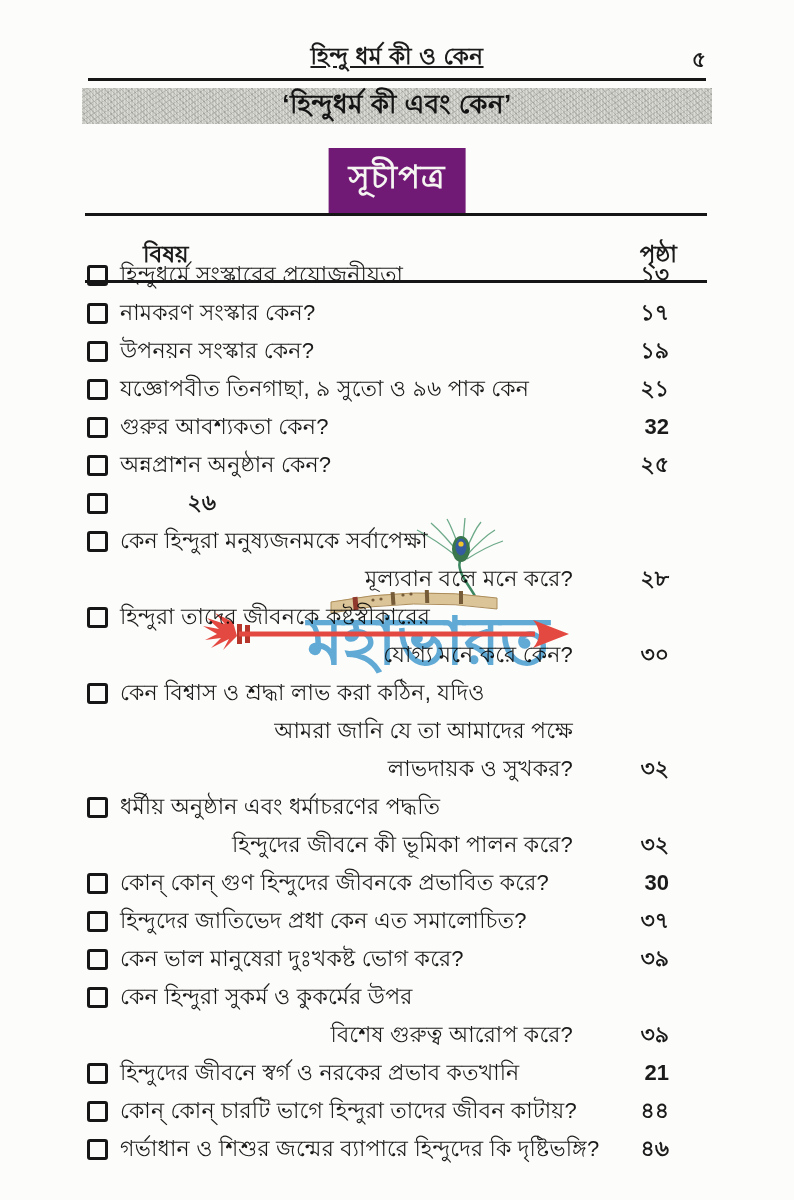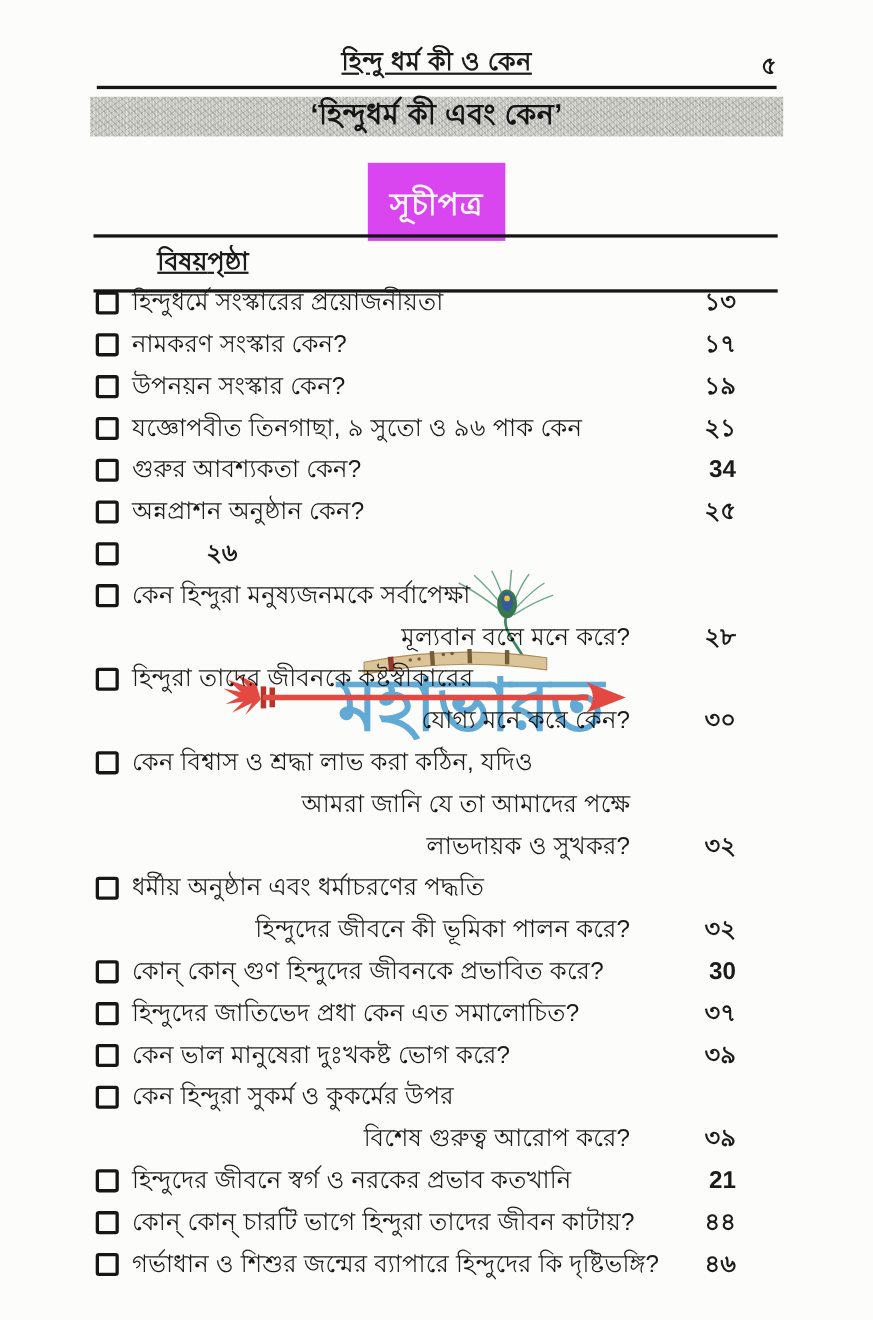--- a/index.html
+++ b/index.html
@@ -38,31 +38,30 @@
       repeating-linear-gradient(-33deg, rgba(70,70,64,.16) 0 1px, transparent 1px 5px),
       repeating-linear-gradient(90deg, rgba(255,255,255,.30) 0 1px, transparent 1px 3px);
     display:flex;align-items:center;justify-content:center;
   }
   .banner-title{
     font-size:26px;font-weight:bold;color:#141414;letter-spacing:.5px;
   }
   
   .section-title-box{
     position:absolute;top:148px;left:50%;transform:translateX(-50%);
-    background:#d946ef;color:#f5f5f2;
-    padding:16px 20px 8px;
-    font-size:28px;font-weight:bold;letter-spacing:1px;
+    background:#701a75;color:#f5f5f2;
+    padding:4px 20px 8px;
+    font-size:32px;font-weight:bold;letter-spacing:1px;
   }
   
   .toc-head{
     position:absolute;top:213px;left:85px;width:622px;
     border-top:3px solid #161616;border-bottom:3px solid #161616;
-    display:flex;justify-content:flex-start;align-items:center;
-    padding:3px 0 5px;
-    text-decoration:underline;
+    display:flex;justify-content:space-between;align-items:center;
+    padding:20px 0 5px;
   }
   .toc-head .subject{margin-left:58px;font-size:23px;font-weight:bold;}
   .toc-head .pagecol{margin-right:30px;font-size:23px;font-weight:bold;}
   
   .toc-list{
     position:absolute;top:256px;left:85px;width:622px;
   }
   .toc-row{display:flex;align-items:flex-start;}
   .bullet{
     flex:none;width:15px;height:15px;
@@ -134,21 +133,21 @@
       <div class="lines">
           <div class="toc-line">যজ্ঞোপবীত তিনগাছা, ৯ সুতো ও ৯৬ পাক কেন</div>
         </div>
       <div class="pagenum">২১</div>
     </div>
       <div class="toc-row">
       <span class="bullet"></span>
       <div class="lines">
           <div class="toc-line">গুরুর আবশ্যকতা কেন?</div>
         </div>
-      <div class="pagenum">34</div>
+      <div class="pagenum">32</div>
     </div>
       <div class="toc-row">
       <span class="bullet"></span>
       <div class="lines">
           <div class="toc-line">অন্নপ্রাশন অনুষ্ঠান কেন?</div>
         </div>
       <div class="pagenum">২৫</div>
     </div>
       <div class="toc-row">
       <span class="bullet"></span>

